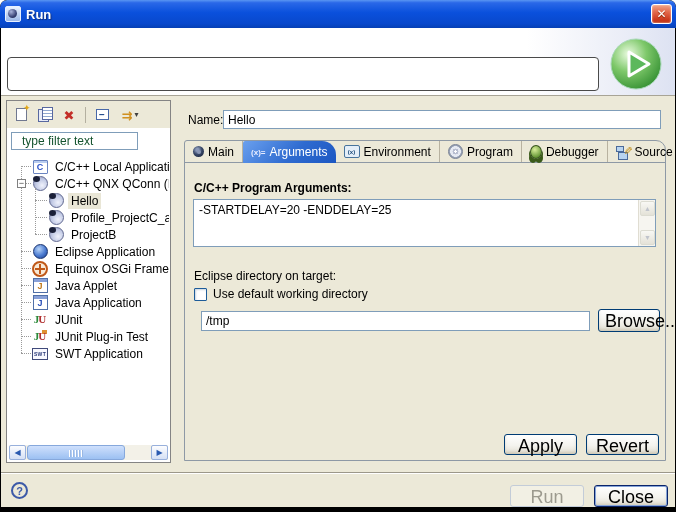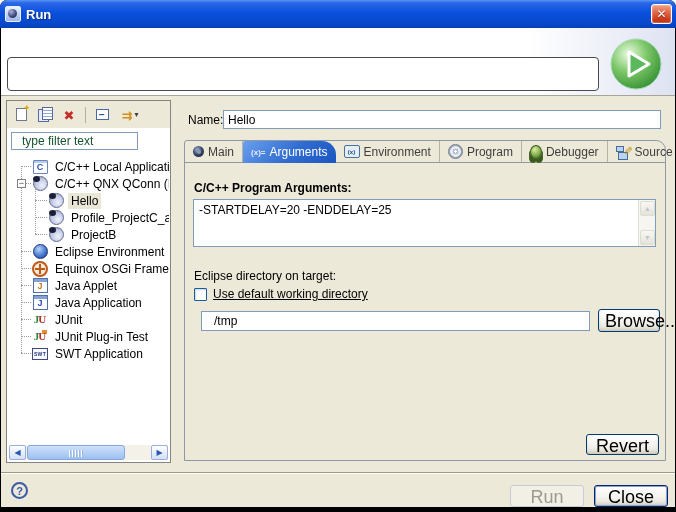--- a/index.html
+++ b/index.html
@@ -109,21 +109,21 @@
 
   
   .rp { position:absolute; left:178px; right:5px; top:4px; height:363px; }
   .name-label { position:absolute; left:9px; top:13px; font-size:12px; }
   .name-input { position:absolute; left:44px; right:9px; top:10px; height:19px; border:1px solid #7f9db9;
     font-family:inherit; font-size:12px; padding:0 4px; }
 
   .tabfolder { position:absolute; left:5px; right:4px; top:40px; bottom:2px;
     border:1px solid #8e99a5; border-radius:3px 10px 0 0; }
   .tabs-row { position:absolute; left:0; right:0; top:0; height:22px; display:flex; border-bottom:1px solid #8e99a5; }
-  .tab { display:flex; align-items:center; gap:4px; padding:0 8px; font-size:12px; color:#404040;
+  .tab { display:flex; align-items:center; gap:4px; padding:0 8px; font-size:12px; color:#000000;
     border-right:1px solid #b8b2a0; cursor:pointer; }
   .tab.selected { background:linear-gradient(135deg,#6aa0ee 0%,#2f6bd0 55%,#1c57c2 100%);
     color:#fff; border-radius:2px 14px 0 0; border-right:none; margin-bottom:-1px; }
 
   .tbi2 { position:relative; display:inline-flex; align-items:center; justify-content:center; }
   .ic-main-tab::before { content:""; width:11px; height:11px; border-radius:50%;
     background:radial-gradient(circle at 40% 35%,#8a98b8 0 15%,#3a4a6a 45%,#10182e 100%); }
   .ic-main-tab::after { content:""; position:absolute; width:4px; height:4px; border-radius:50%; background:#8a96b4; }
   .ic-arguments-tab::before { content:"(x)="; font-size:8px; font-weight:bold; color:#e8ecff; letter-spacing:0; }
   .ic-environment-tab::before { content:"(x)"; display:flex; align-items:center; justify-content:center;
@@ -143,25 +143,25 @@
   .args-label { position:absolute; left:9px; top:18px;font-weight:bold; }
   .args-box { position:absolute; left:8px; right:9px; top:36px; height:48px; background:#ffffff; border:1px solid #7f9db9; }
   .args-text { position:absolute; left:0; top:0; right:18px; bottom:0; padding:3px 5px; white-space:pre-wrap; color:#000; }
   .scroll-col { position:absolute; right:0; top:0; bottom:0; width:17px; border-left:1px solid #e0ddd2; background:#f6f5f0; }
   .sc-btn { position:absolute; left:1px; width:15px; height:15px; border:1px solid #dcdcd2; border-radius:2px;
     background:linear-gradient(180deg,#f8f8f4,#e4e2d8); color:#c0c4cc; font-size:7px;
     display:flex; align-items:center; justify-content:center; }
   .sc-btn.up { top:1px; } .sc-btn.down { bottom:1px; }
 
   .wd-label { position:absolute; left:9px; top:106px; }
-  .cb-row { position:absolute; left:9px; top:124px; display:flex; align-items:center; gap:6px;text-decoration:underline; }
+  .cb-row { position:absolute; left:9px; top:124px; display:flex; align-items:center; gap:6px; }
   .cb { width:13px; height:13px; background:#fff; border:1px solid #1d5c99; border-radius:1px;
     box-shadow:inset 1px 1px 2px #c8d4e0; cursor:pointer; }
   .path-input { position:absolute; left:16px; top:148px; width:389px; height:20px; border:1px solid #7f9db9;
-    font-family:inherit; font-size:12px; padding:0 12px; }
+    font-family:inherit; font-size:12px; padding:0 4px; }
   .browse-btn { position:absolute; left:413px; top:146px; width:62px; height:23px; }
 
   .xp-btn { border:1px solid #003c74; border-radius:3px; font-family:Liberation Sans, sans-serif; font-size:18px; color:#000;
     background:linear-gradient(180deg,#ffffff 0%,#f4f3ee 55%,#e2dfd2 100%);
     box-shadow:inset 0 -2px 3px rgba(160,150,120,.3), inset 0 1px 0 #fff; cursor:pointer; }
   .xp-btn.default { border:1px solid #0a246a; box-shadow:inset 0 0 0 1px #86a4d8, inset 0 -2px 3px rgba(160,150,120,.3); }
   .xp-btn.disabled { border:1px solid #c3ccd8; color:#9c9a8e; background:#f2f0e4; box-shadow:none; cursor:default; }
 
   .apply-row { position:absolute; right:6px; bottom:5px; display:flex; gap:9px; }
   .apply-row .xp-btn { width:73px; height:21px; }
@@ -251,21 +251,21 @@
               <span class="tlabel">Profile_ProjectC_ap</span>
             </div>
             <div class="trow">
               <span class="guide lvl2"></span>
               <span class="ti ti-qnx-qconn"></span>
               <span class="tlabel">ProjectB</span>
             </div>
             <div class="trow">
               <span class="guide"></span>
               <span class="ti ti-eclipse-app"></span>
-              <span class="tlabel">Eclipse Environment</span>
+              <span class="tlabel">Eclipse Application</span>
             </div>
             <div class="trow">
               <span class="guide"></span>
               <span class="ti ti-equinox-osgi"></span>
               <span class="tlabel">Equinox OSGi Framewo</span>
             </div>
             <div class="trow">
               <span class="guide"></span>
               <span class="ti ti-java-applet"></span>
               <span class="tlabel">Java Applet</span>
@@ -345,20 +345,21 @@
 
           <div class="wd-label">Eclipse directory on target:</div>
           <div class="cb-row">
             <span class="cb" id="use-default-cb"></span>
             <span>Use default working directory</span>
           </div>
           <input class="path-input" value="/tmp" style="">
           <button class="xp-btn browse-btn">Browse...</button>
 
           <div class="apply-row">
+            <button class="xp-btn">Apply</button>
             <button class="xp-btn">Revert</button>
           </div>
         </div>
       </div>
     </div>
   </div>
 
   <div class="footer">
     <span class="help-btn">?</span>
     <div class="footer-buttons">

